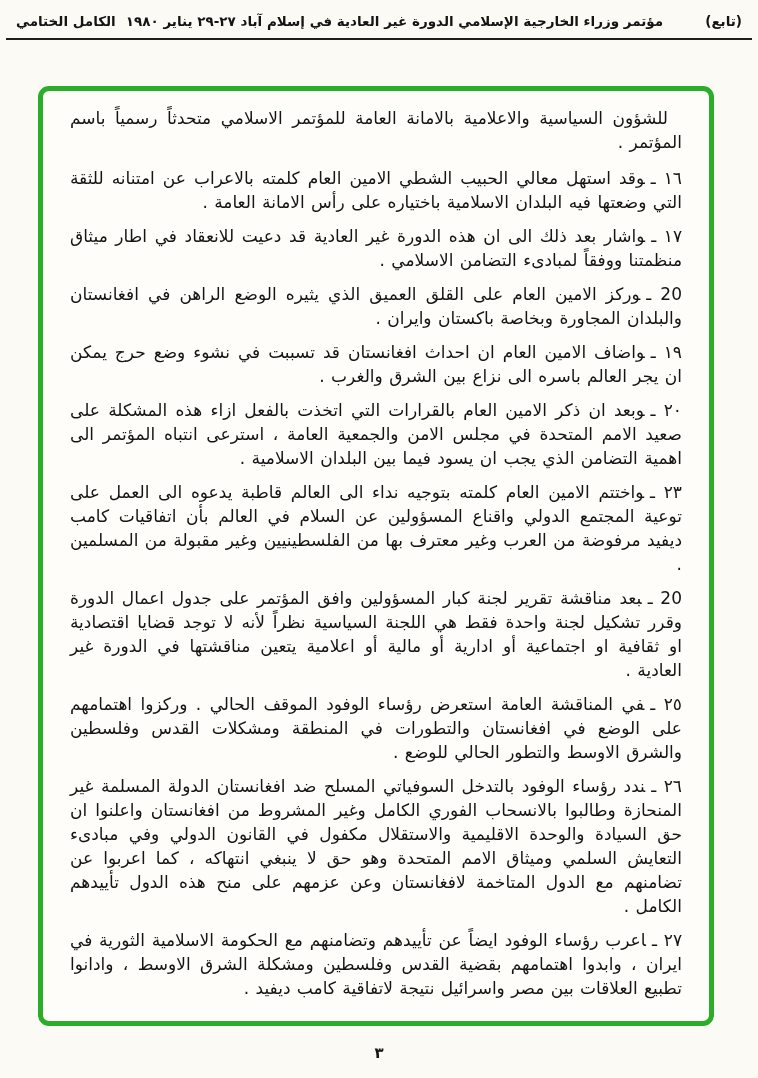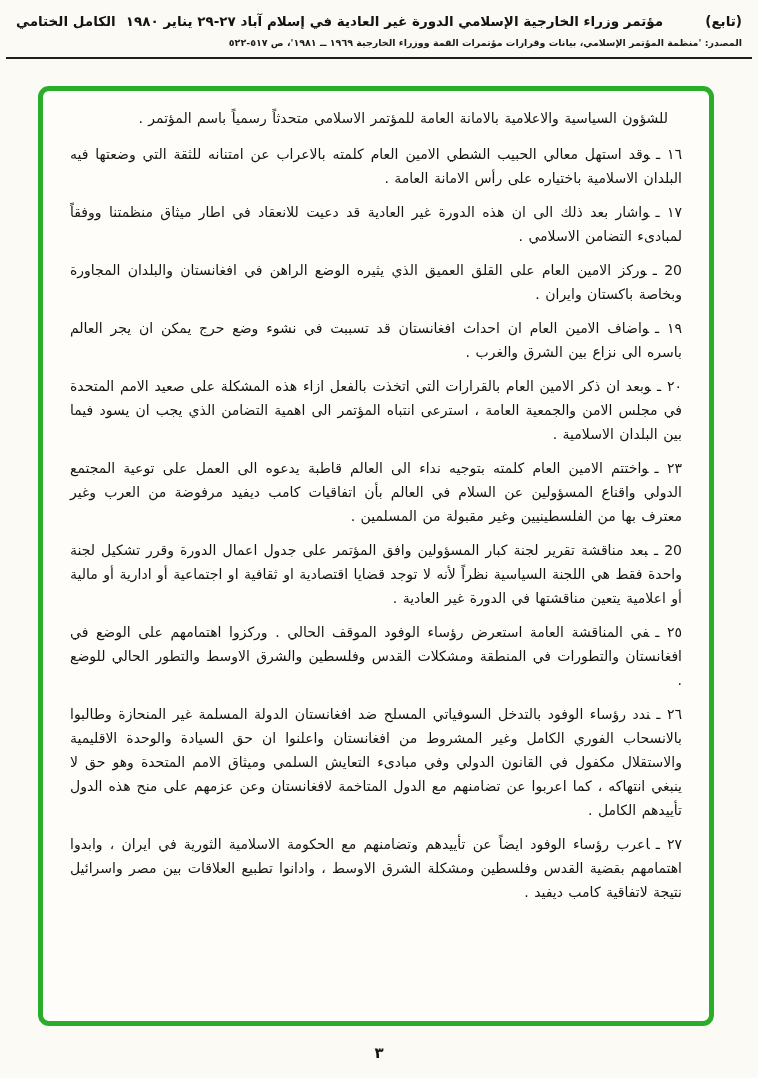--- a/index.html
+++ b/index.html
@@ -44,21 +44,21 @@
     left: 38px; top: 86px;
     width: 676px; height: 940px;
     border: 5px solid #2aae2a;
     border-radius: 11px;
     background: #fefdf9;
     direction: rtl;
     padding: 15px 27px 8px 27px;
     overflow: hidden;
   }
   .para {
-    font-size: 14px;
+    font-size: 17px;
     line-height: 24px;
     text-align: justify;
     margin-bottom: 10px;
     word-spacing: 1px;
   }
   .para.intro { text-indent: 14px; margin-bottom: 12px; }
   .pnum { margin-left: 6px; white-space: nowrap; }
 
   
   .page-number {
@@ -73,21 +73,20 @@
 <body>
 
 <div class="page">
 
   <header class="header">
     <div class="header-line1">
       <span>(تابع)</span>
       <span class="title">مؤتمر وزراء الخارجية الإسلامي الدورة غير العادية في إسلام آباد ٢٧-٢٩ يناير ١٩٨٠</span>
       <span>الكامل الختامي</span>
     </div>
-    <div class="header-line2">المصدر: 'منظمة المؤتمر الإسلامي، بيانات وقرارات مؤتمرات القمة ووزراء الخارجية ١٩٦٩ ــ ١٩٨١'، ص ٥١٧-٥٢٢</div>
   </header>
 
   <div class="rule"></div>
 
   <main class="green-box">
 
     <p class="para intro">للشؤون السياسية والاعلامية بالامانة العامة للمؤتمر الاسلامي متحدثاً رسمياً باسم المؤتمر .</p>
 
     <p class="para">
       <span class="pnum">١٦ ـ</span><span>وقد استهل معالي الحبيب الشطي الامين العام كلمته بالاعراب عن امتنانه للثقة التي وضعتها فيه البلدان الاسلامية باختياره على رأس الامانة العامة .</span>

